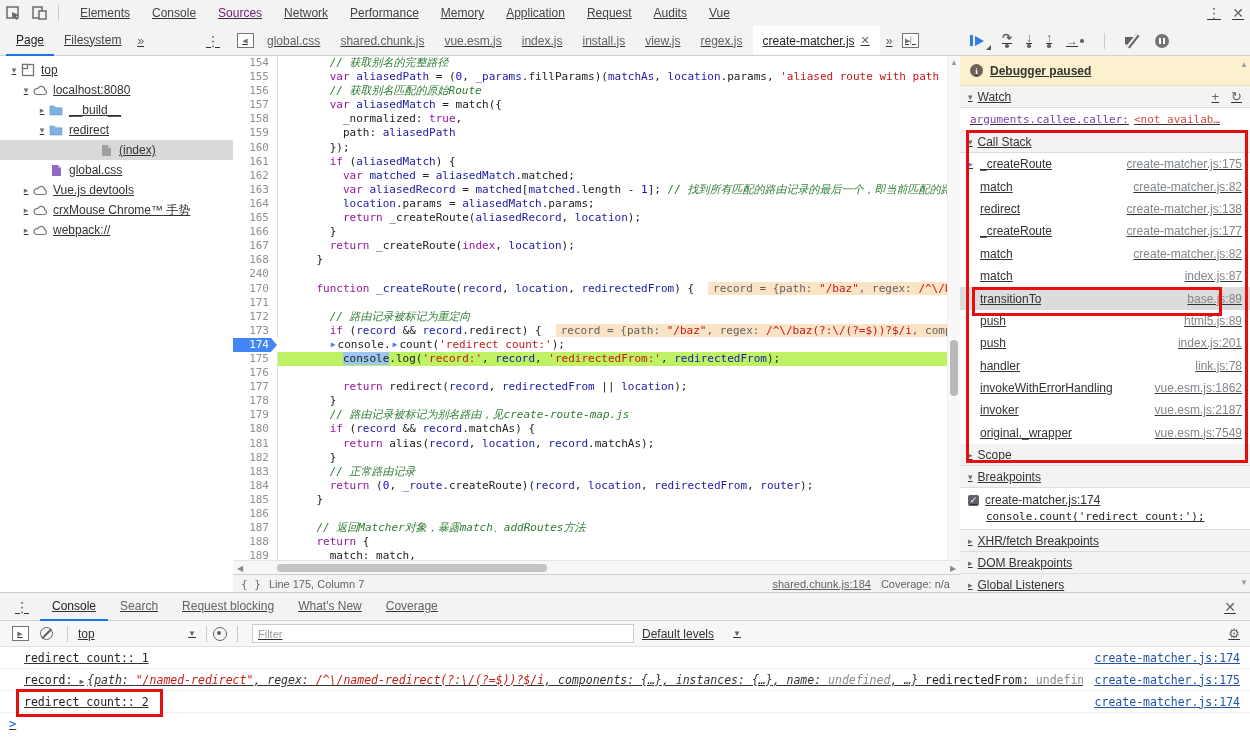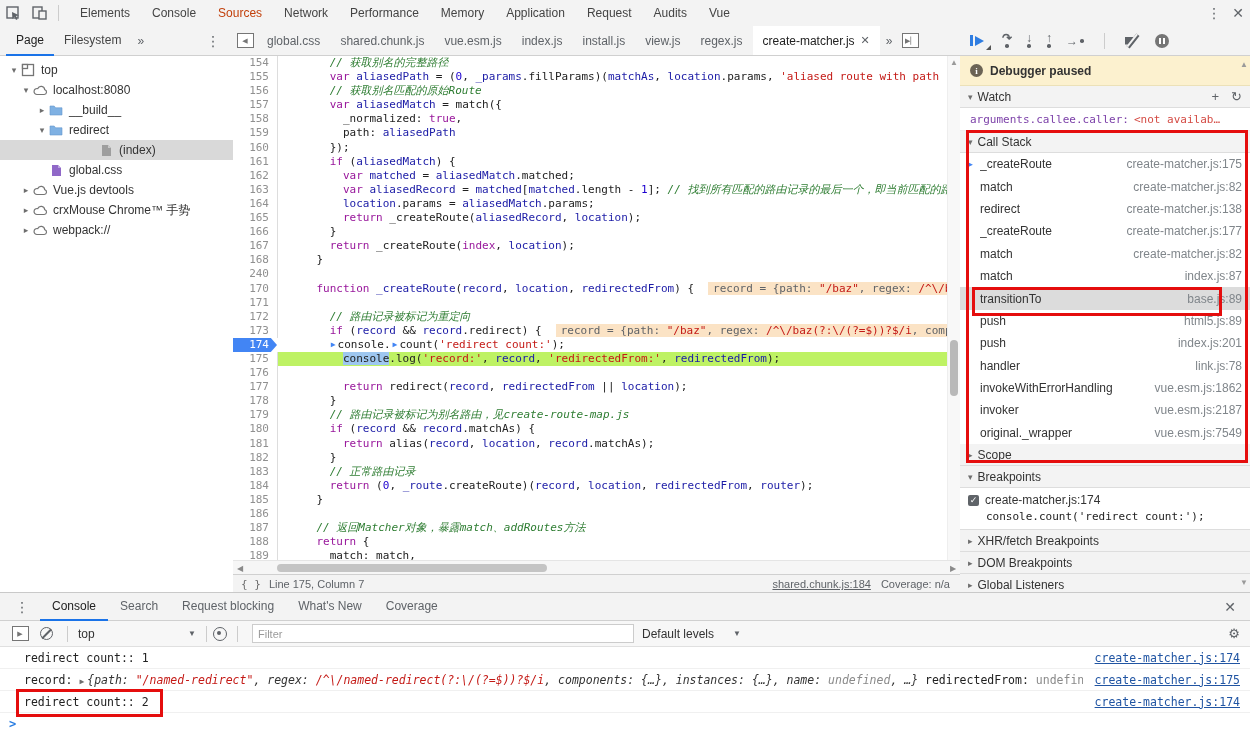--- a/index.html
+++ b/index.html
@@ -1,26 +1,26 @@
 <!DOCTYPE html>
 <html><head>
 <meta charset="utf-8">
 <style>
   html,body{margin:0;padding:0;background:#fff;}
   body{font-family:"Liberation Sans",sans-serif;font-size:12px;color:#333;}
   #app{position:relative;width:1250px;height:742px;overflow:hidden;background:#fff;}
-  .abs{position:absolute;}
+  .abs{position:absolute;text-decoration:underline;}
   .sep{width:1px;height:16px;background:#ccc;margin:0 6px;}
 
   
   #topbar{left:0;top:0;width:1250px;height:26px;background:#f3f3f3;border-bottom:1px solid #d0d0d0;display:flex;align-items:center;}
   .tb-ico{width:26px;height:25px;display:flex;align-items:center;justify-content:center;color:#5f6368;}
   #top-tabs{display:flex;height:25px;margin-left:4px;}
   .top-tab{padding:0 11px;display:flex;align-items:center;height:25px;color:#444;cursor:default;border-bottom:2px solid transparent;}
-  .top-tab.active{color:#c2410c;border-bottom:2px solid #1d4ed8;}
+  .top-tab.active{color:#701a75;border-bottom:2px solid #1d4ed8;}
   #topbar .right{margin-left:auto;display:flex;align-items:center;}
   .glyph-btn{width:24px;height:24px;display:flex;align-items:center;justify-content:center;color:#5f6368;font-size:14px;}
 
   
   #sidebar{left:0;top:26px;width:233px;height:566px;background:#fff;border-right:1px solid #d0d0d0;}
   #sidebar-header{height:29px;border-bottom:1px solid #d0d0d0;background:#f3f3f3;display:flex;align-items:center;padding-left:6px;}
   .side-tab{padding:0 10px;height:29px;display:flex;align-items:center;color:#444;border-bottom:2px solid transparent;}
   .side-tab.active{border-bottom:2px solid #1a73e8;color:#222;}
   .chev{color:#5f6368;padding:0 6px;font-size:12px;}
   #sidebar-header .dots{margin-left:auto;margin-right:8px;}

